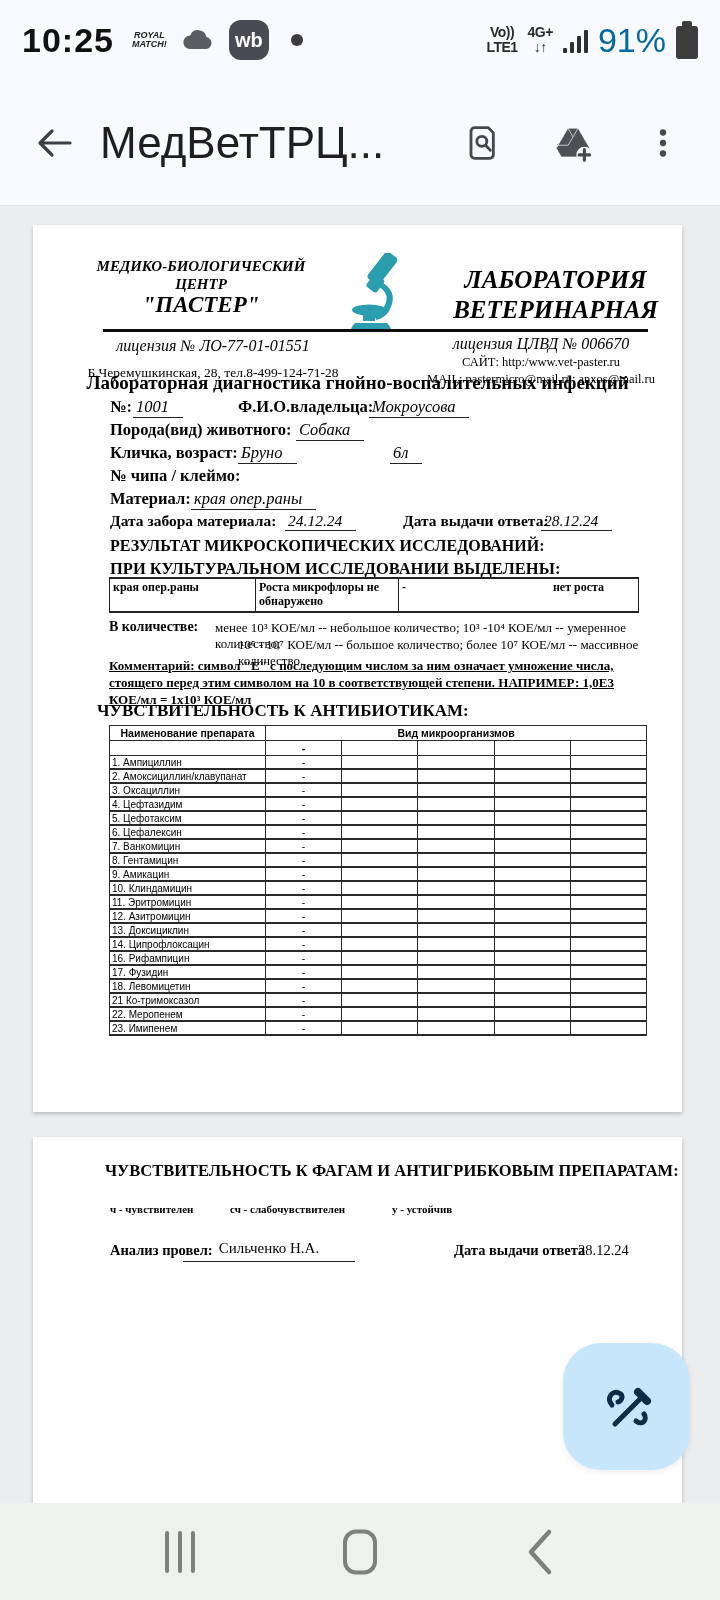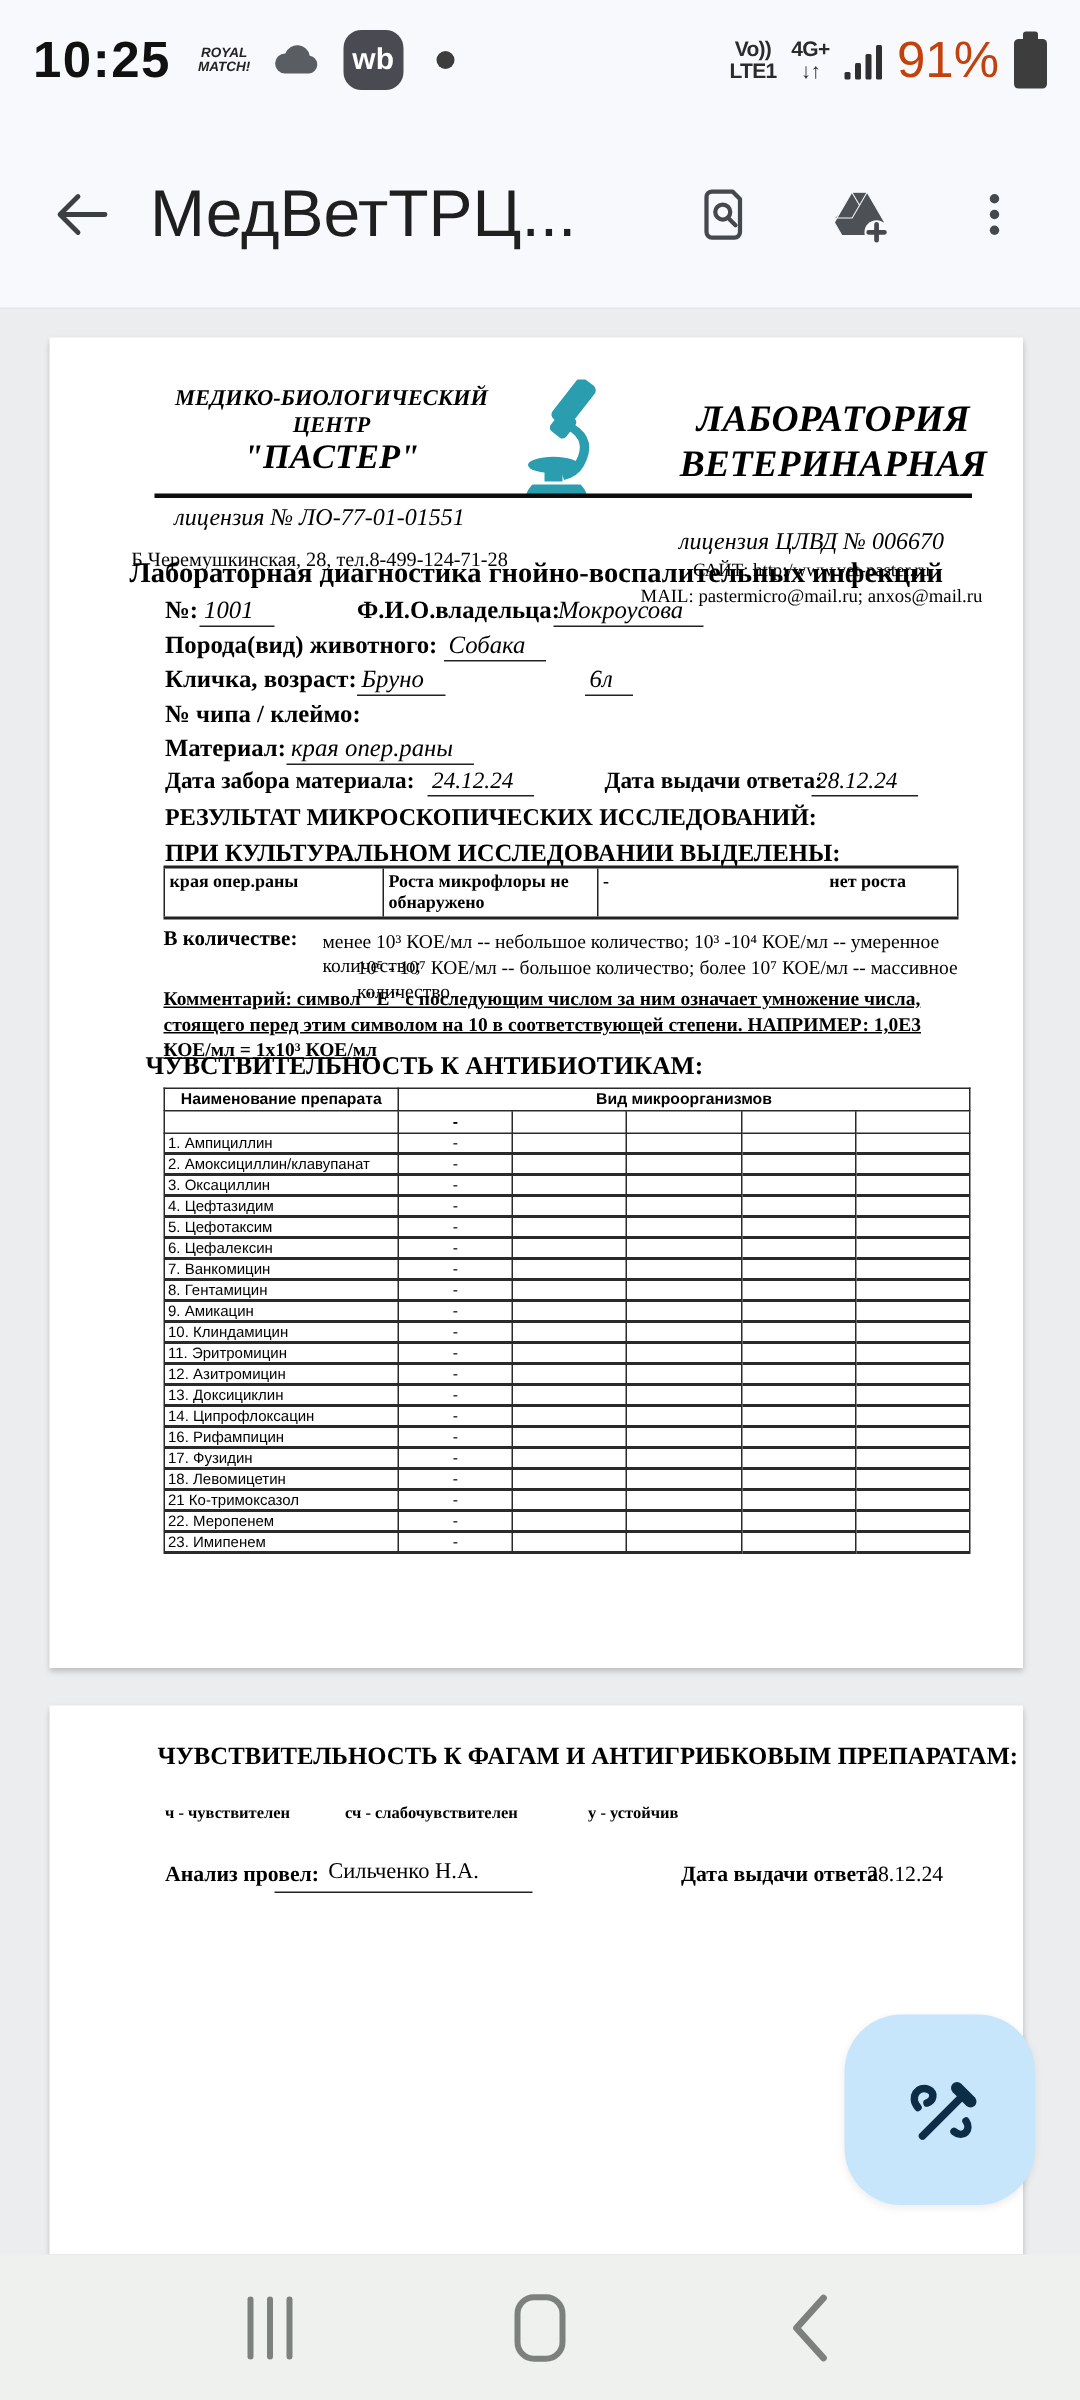--- a/index.html
+++ b/index.html
@@ -13,49 +13,49 @@
   .sb-left-icons { display:flex; align-items:center; gap:14px; margin-left:18px; }
   .rm-badge { font-size:9px; font-weight:800; font-style:italic; color:#222; line-height:9px; text-align:center; }
   .cloud-ic { width:34px; height:24px; }
   .wb-badge { width:40px; height:40px; border-radius:12px; background:#4a4a52; color:#fff;
     font-weight:700; font-size:20px; display:flex; align-items:center; justify-content:center; }
   .sb-dot { width:12px; height:12px; border-radius:50%; background:#3c3c3c; margin-left:8px; }
   .sb-right { margin-left:auto; display:flex; align-items:center; gap:10px; }
   .twoline { font-size:14px; font-weight:700; color:#2b2b2b; line-height:15px; text-align:center; letter-spacing:-0.5px; }
   .sig-bars { display:flex; align-items:flex-end; gap:3px; height:26px; }
   .sig-bars i { display:block; width:4px; background:#2f2f2f; border-radius:1px; }
-  .sb-batt { font-size:34px; font-weight:500; color:#c2410c; }
+  .sb-batt { font-size:34px; font-weight:500; color:#0369a1; }
   .batt { position:relative; width:22px; height:38px; }
   .batt .nub { position:absolute; top:0; left:6px; width:10px; height:5px; background:#3d3d3d; border-radius:2px 2px 0 0; }
   .batt .bodyb { position:absolute; top:5px; left:0; width:22px; height:33px; background:#3d3d3d; border-radius:3px; }
 
   
   .appbar { position:absolute; left:0; top:80px; width:720px; height:126px; background:#f7f9fc;
     display:flex; align-items:center; padding:0 28px; border-bottom:1px solid #e3e6ea; z-index:29; }
   .back-btn { width:52px; height:52px; display:flex; align-items:center; justify-content:center; }
   .ab-title { font-size:44px; color:#1f1f1f; margin-left:20px; flex:1; white-space:nowrap; overflow:hidden; }
   .ab-actions { display:flex; align-items:center; gap:48px; padding-right:8px; }
   .ab-ic { width:42px; height:42px; display:flex; align-items:center; justify-content:center; }
 
   
   .viewer { position:absolute; left:0; top:206px; width:720px; height:1297px; background:#ebedef; }
   .docpage { position:absolute; background:#fff; box-shadow:0 2px 4px rgba(0,0,0,0.22); }
   #page1 { left:33px; top:19px; width:649px; height:887px; }
   #page2 { left:33px; top:931px; width:649px; height:366px; }
   .serif { font-family:"Liberation Serif",serif; color:#000; }
 
   
-  .org-left { left:68px; top:32px; width:240px; text-align:center; font-weight:700; font-style:italic; font-size:15px; line-height:18px; }
+  .org-left { left:48px; top:32px; width:240px; text-align:center; font-weight:700; font-style:italic; font-size:15px; line-height:18px; }
   .org-left .paster { font-size:23px; margin-top:3px; }
   .org-right { left:415px; top:40px; width:215px; text-align:center; font-weight:700; font-style:italic; font-size:25px; line-height:30px; }
   .micro-logo { left:316px; top:28px; }
   .rule { left:70px; top:104px; width:545px; height:3px; background:#0d0d0d; }
   .lic-left { left:55px; top:112px; width:250px; text-align:center; font-style:italic; font-size:16px; }
   .addr-left { left:40px; top:140px; width:280px; text-align:center; font-size:13.5px; }
-  .lic-right { left:388px; top:110px; width:240px; text-align:center;margin-top:18px; }
+  .lic-right { left:388px; top:110px; width:240px; text-align:center; }
   .lic-right .l1 { font-style:italic; font-size:16px; }
   .lic-right .l2 { font-size:12.5px; margin-top:2px; }
   .doc-title { left:0; top:147px; width:649px; text-align:center; font-weight:700; font-size:19px; }
 
   
   .frow { position:absolute; left:0; width:649px; height:23px; font-size:16.5px; }
   .flabel { position:absolute; font-weight:700; }
   .fval { position:absolute; font-style:italic; border-bottom:1.5px solid #222; padding:0 14px 0 3px; }
 
   .sec-bold { position:absolute; font-weight:700; font-size:16px; }

